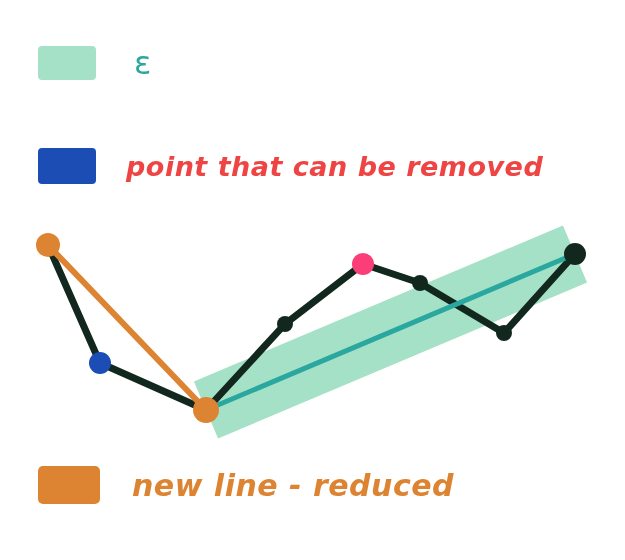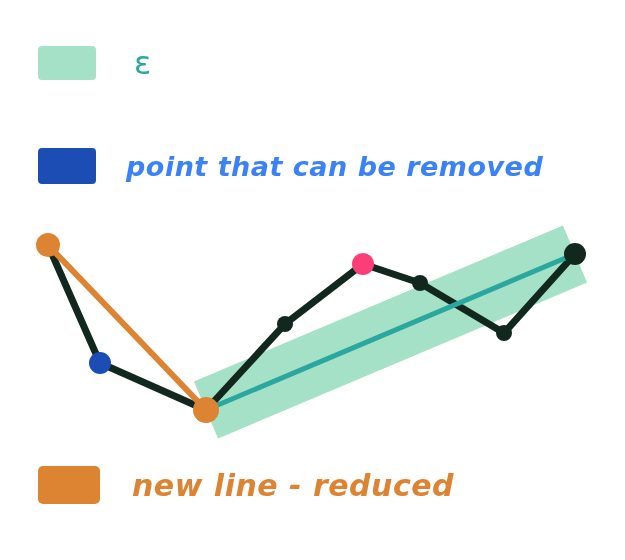--- a/index.html
+++ b/index.html
@@ -135,21 +135,21 @@
   <div class="legend-top">
 
     <div class="legend-row r0">
       <div class="swatch" style="background: rgb(165, 225, 198);"></div>
       <div class="legend-label eps-label" style="color: rgb(42, 168, 159);">ε</div>
     </div>
 
 
     <div class="legend-row r2">
       <div class="swatch tall" style="background: rgb(28, 77, 181);"></div>
-      <div class="legend-label blue-label" style="color: #3b82f6;">point that can be removed</div>
+      <div class="legend-label blue-label" style="color: #ef4444;">point that can be removed</div>
     </div>
 
   </div>
 
   <div class="legend-bottom">
     <div class="swatch" style="background: rgb(221, 132, 51);"></div>
     <div class="orange-label" style="color: rgb(221, 132, 51);">new line - reduced</div>
   </div>
 
 </div>

